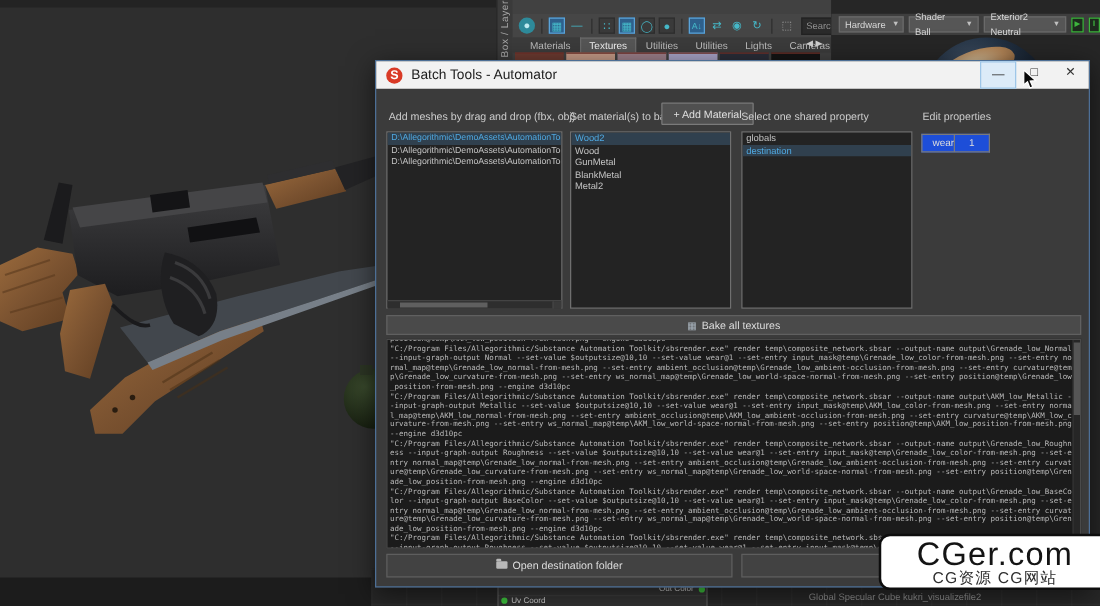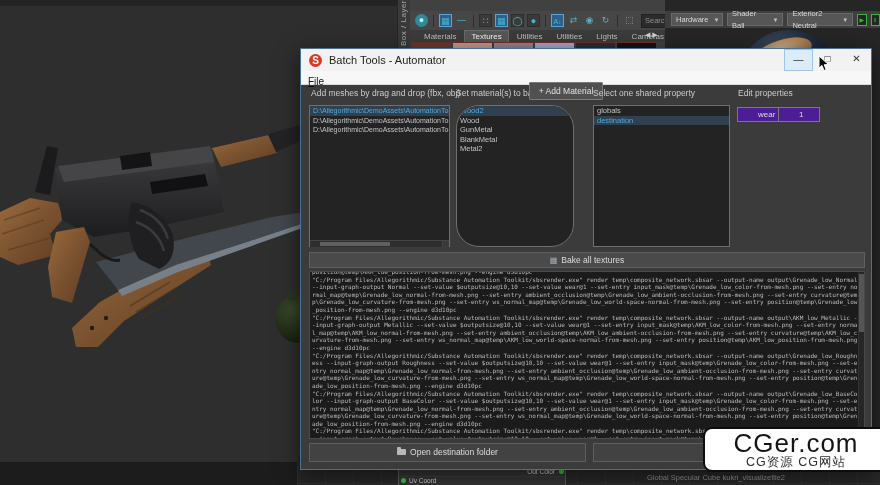--- a/index.html
+++ b/index.html
@@ -62,30 +62,30 @@
   .winbtn{width:29px;height:22px;text-align:center;line-height:20px;font-size:10px;color:#333;}
   .winbtn.hover{background:#dcebf8;border:1px solid #9ec6e8;box-sizing:border-box;}
   #menubar{position:absolute;left:0;top:22px;width:100%;height:14px;background:#f7f7f7;border-bottom:1px solid #dcdcdc;box-sizing:border-box;}
   .menu-item{display:inline-block;font-size:10px;color:#111;padding:0 7px;line-height:13px;}
   .menu-item::first-letter{text-decoration:underline;}
   .sec-label{position:absolute;top:39px;font-size:8.5px;color:#cccccc;white-space:nowrap;}
   #add-material-btn{position:absolute;left:228px;top:33px;width:74px;height:18px;background:#505050;border:1px solid #7a7a7a;
         color:#e0e0e0;font-size:8.5px;text-align:center;line-height:16px;box-sizing:border-box;border-radius:1px;}
   .listbox{position:absolute;top:56px;height:142px;background:#232323;border:1px solid #6f6f6f;box-sizing:border-box;overflow:hidden;}
   #meshes-list{left:8px;width:141px;}
-  #materials-list{left:155px;width:118px;border-radius:23px;}
+  #materials-list{left:155px;width:129px;}
   #property-list{left:292px;width:137px;}
   .listbox div{font-size:7px;line-height:9.5px;color:#c4c4c4;padding:0 3px;white-space:nowrap;overflow:hidden;}
   .listbox div.selected{color:#4fa8e0;background:#30404e;}
   #materials-list div,#property-list div{font-size:7.5px;}
   #mesh-hscroll{position:absolute;left:9px;top:191px;width:139px;height:6px;background:#2e2e2e;border-top:1px solid #444;}
   #mesh-hscroll .thumb{position:absolute;left:10px;top:1px;width:70px;height:4px;background:#5f5f5f;}
   #mesh-hscroll .corner{position:absolute;right:0;top:0;width:6px;height:6px;background:#3a3a3a;border-left:1px solid #444;}
   #edit-table{position:absolute;left:436px;top:58px;display:flex;}
-  #edit-table div{height:15px;border:1px solid #7a7a7a;font-size:8px;color:#dddddd;line-height:14px;padding:0 20px;box-sizing:border-box;background:#4c1d95;text-align:center;}
+  #edit-table div{height:15px;border:1px solid #7a7a7a;font-size:8px;color:#dddddd;line-height:14px;padding:0 8px;box-sizing:border-box;background:#1d4ed8;text-align:center;}
   #edit-table .k{width:27px;} #edit-table .v{width:28px;border-left:none;}
   #bake-btn{position:absolute;left:8px;top:203px;width:556px;height:16px;background:#4a4a4a;border:1px solid #606060;
         color:#dddddd;font-size:8.5px;text-align:center;line-height:14px;box-sizing:border-box;}
   #bake-btn .ico{color:#a9b4be;font-size:8px;margin-right:4px;}
   #log{position:absolute;left:8px;top:222px;width:556px;height:168px;background:#1b1b1b;border:1px solid #4a4a4a;box-sizing:border-box;overflow:hidden;}
   #log-inner{position:absolute;left:2px;top:-4px;width:546px;
         font-family:"DejaVu Sans Mono","Liberation Mono",monospace;font-size:6px;line-height:7.6px;color:#b9b9b9;
         white-space:pre-wrap;word-break:break-all;}
   #log-vscroll{position:absolute;right:0;top:0;width:5px;height:166px;background:#262626;border-left:1px solid #333;}
   #log-vscroll .thumb{position:absolute;left:0;top:2px;width:5px;height:58px;background:#555;}
@@ -243,23 +243,20 @@
   <div class="abs" id="dialog">
     <div id="titlebar">
       <span id="app-icon">S</span>
       <span id="dlg-title">Batch Tools - Automator</span>
       <span id="win-btns">
         <span class="winbtn hover">—</span>
         <span class="winbtn">□</span>
         <span class="winbtn">✕</span>
       </span>
     </div>
-    <div id="menubar">
-      <span class="menu-item">File</span>
-    </div>
 
     <span class="sec-label" style="left:10px;">Add meshes by drag and drop (fbx, obj)</span>
     <span class="sec-label" style="left:155px;">Set material(s) to bake</span>
     <span id="add-material-btn">+   Add Material</span>
     <span class="sec-label" style="left:292px;">Select one shared property</span>
     <span class="sec-label" style="left:437px;">Edit properties</span>
 
     <div class="listbox" id="meshes-list">
         <div class="selected">D:\Allegorithmic\DemoAssets\AutomationToolkit\d</div>
         <div>D:\Allegorithmic\DemoAssets\AutomationToolkit\d</div>

